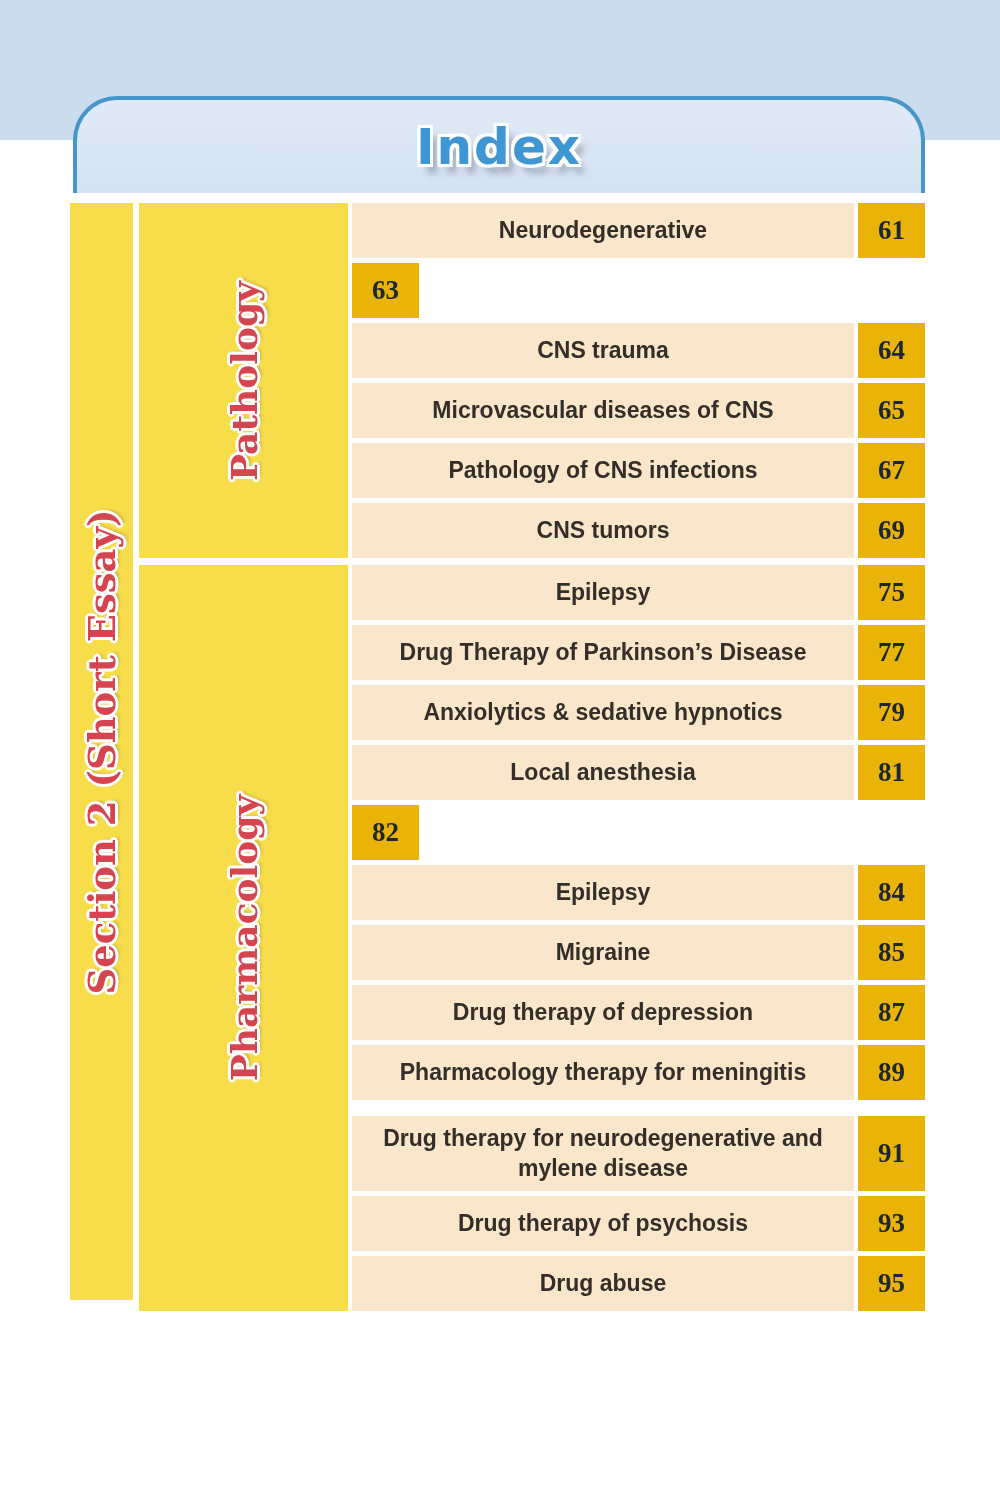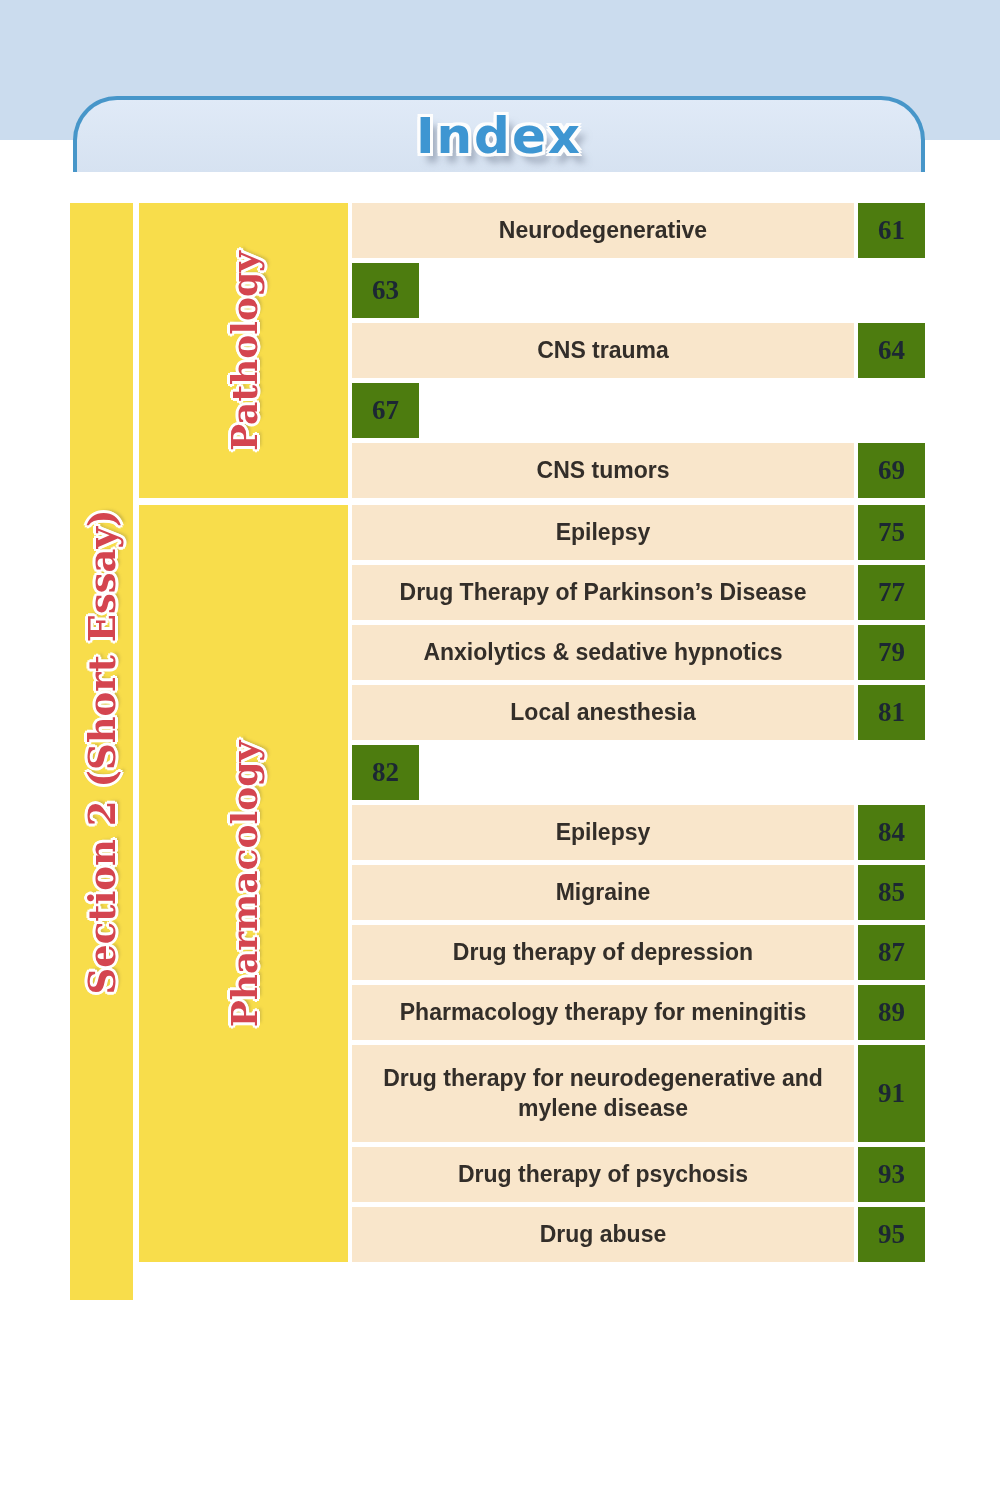--- a/index.html
+++ b/index.html
@@ -13,21 +13,21 @@
   }
   
   .band {
     position:absolute; left:0; top:0;
     width:1000px; height:140px;
     background:#cbdcee;
   }
   
   .header-box {
     position:absolute; left:73px; top:96px;
-    width:852px; height:76px;
+    width:852px; height:97px;
     border:4px solid #4796c9;
     border-bottom:none;
     border-radius:44px 44px 0 0;
     background:linear-gradient(180deg,#e0eaf7 0%,#d6e2f1 100%);
     display:flex; align-items:center; justify-content:center;
   }
   .title {
     font-family:"DejaVu Sans", sans-serif;
     font-weight:bold;
     font-size:50px;
@@ -76,35 +76,35 @@
        0   -3px 0 #ffffff, 0    3px 0 #ffffff,
        3px 4px 3px rgba(120,110,60,0.35);
   }
   .section-col .vlabel { font-size:37px; }
   .group-label-col .vlabel { font-size:36px; }
   .rows {
     flex:1;
     display:flex; flex-direction:column; gap:5px;
   }
   .row { display:flex; gap:4px; height:55px; }
-  .row.tall { height:97px; }
+  .row.tall { height:75px;margin-top:11px; }
   .topic-cell {
     width:502px; flex:0 0 502px;
     background:#f9e6cb;
     display:flex; align-items:center; justify-content:center;
     text-align:center;
     padding:2px 14px;
     font-weight:bold;
     font-size:23px;
     line-height:1.3;
     color:#332e29;
   }
   .page-cell {
     width:67px; flex:0 0 67px;
-    background:#4d7c0f;
+    background:#eab308;
     display:flex; align-items:center; justify-content:center;
     font-family:"Liberation Serif", serif;
     font-weight:bold;
     font-size:27px;
     color:#1c2733;
   }
 </style>
 </head>
 <body>
 
@@ -134,20 +134,25 @@
             <div class="page-cell">61</div>
           </div>
           <div class="row">
             <div class="page-cell">63</div>
           </div>
           <div class="row">
             <div class="topic-cell">CNS trauma</div>
             <div class="page-cell">64</div>
           </div>
           <div class="row">
+            <div class="topic-cell">Microvascular diseases of CNS</div>
+            <div class="page-cell">65</div>
+          </div>
+          <div class="row">
+            <div class="topic-cell">Pathology of CNS infections</div>
             <div class="page-cell">67</div>
           </div>
           <div class="row">
             <div class="topic-cell">CNS tumors</div>
             <div class="page-cell">69</div>
           </div>
         </div>
       </div>
 
       <div class="group">

